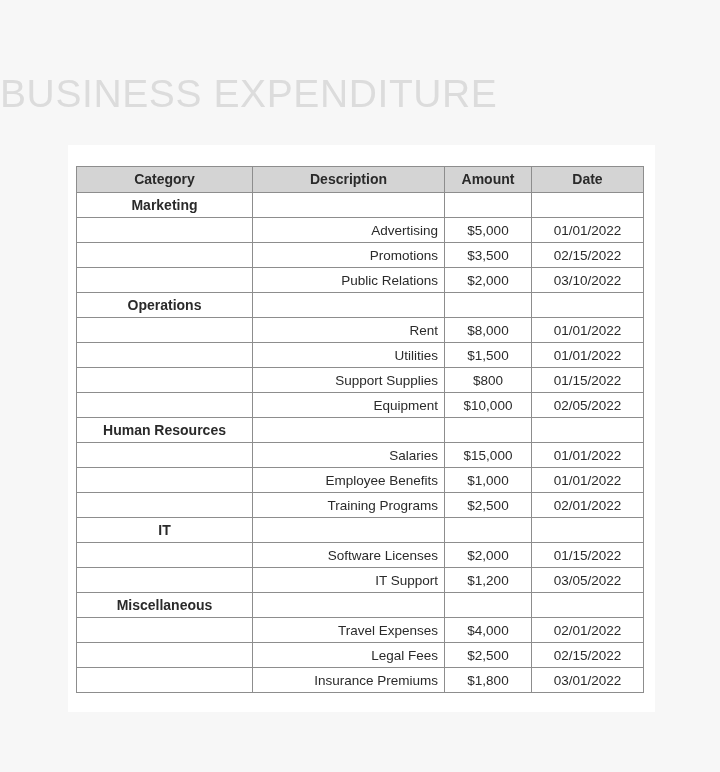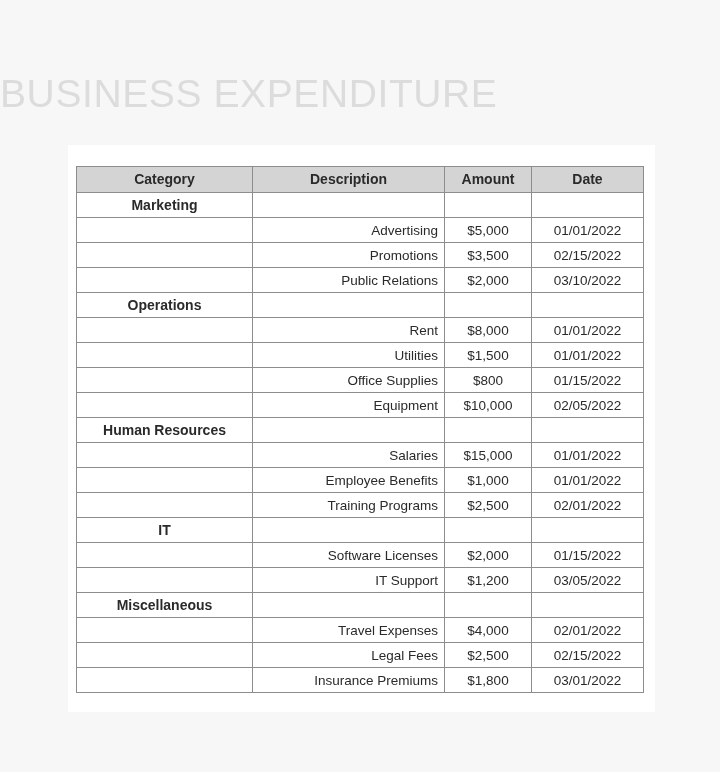--- a/index.html
+++ b/index.html
@@ -158,21 +158,21 @@
               <td class="date">01/01/2022</td>
             </tr>
             <tr class="item-row">
               <td class="cat blank"></td>
               <td class="desc">Utilities</td>
               <td class="amt">$1,500</td>
               <td class="date">01/01/2022</td>
             </tr>
             <tr class="item-row">
               <td class="cat blank"></td>
-              <td class="desc">Office Supplies</td>
+              <td class="desc">Support Supplies</td>
               <td class="amt">$800</td>
               <td class="date">01/15/2022</td>
             </tr>
             <tr class="item-row">
               <td class="cat blank"></td>
               <td class="desc">Equipment</td>
               <td class="amt">$10,000</td>
               <td class="date">02/05/2022</td>
             </tr>
             <tr class="section-row">

